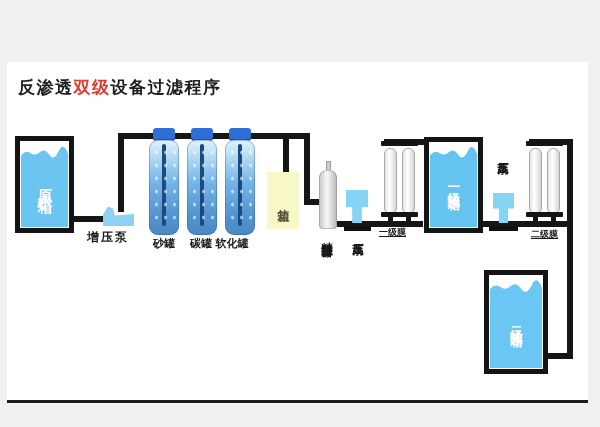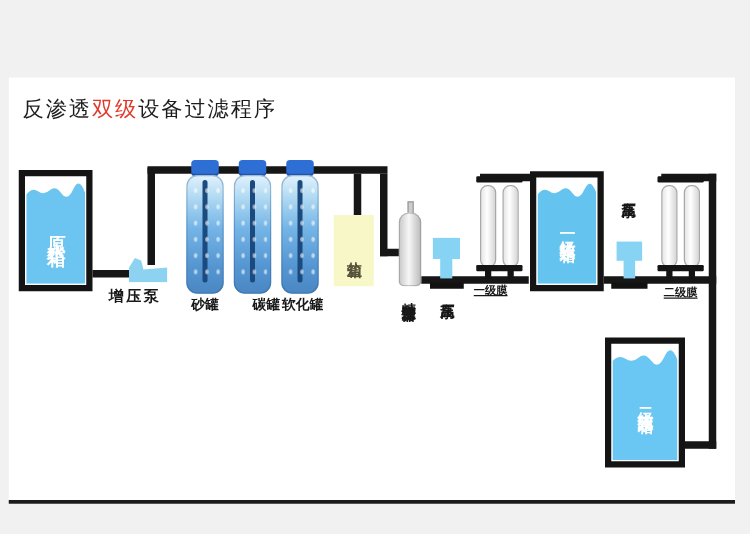--- a/index.html
+++ b/index.html
@@ -1,19 +1,19 @@
 <!DOCTYPE html>
 <html><head>
 <meta charset="utf-8">
 <style>
   html,body{margin:0;padding:0;}
   body{width:600px;height:427px;background:#f1f1f1;font-family:"DejaVu Sans","Liberation Sans",sans-serif;overflow:hidden;}
   #stage{position:relative;width:600px;height:427px;background:#f1f1f1;}
   .paper{position:absolute;left:7px;top:62px;width:581px;height:338px;background:#ffffff;border-bottom:3px solid #1b1b1b;}
-  .title{position:absolute;left:18px;top:76px;font-size:17px;font-weight:normal;letter-spacing:1.5px;color:#1d1d1d;white-space:nowrap;}
+  .title{position:absolute;left:18px;top:76px;font-size:17px;font-weight:bold;letter-spacing:1.5px;color:#1d1d1d;white-space:nowrap;}
   .title .hl{color:#e0392b;}
 
   
   .pipe{position:absolute;background:#161616;}
 
   
   .tank{position:absolute;background:#ffffff;border:5px solid #141414;box-sizing:border-box;}
   .tank svg{position:absolute;left:1px;right:1px;top:1px;bottom:1px;width:calc(100% - 2px);height:calc(100% - 2px);}
   .tank .tlabel{position:absolute;left:0;top:0;width:100%;height:100%;display:flex;align-items:center;justify-content:center;
     writing-mode:vertical-rl;text-orientation:upright;color:#ffffff;font-weight:bold;text-align:center;}
@@ -97,22 +97,22 @@
   <div class="cyl" style="left:187px;top:140px;">
     <div class="tube"></div>
       <div class="spk"></div>
   </div>
   <div class="cyl" style="left:225px;top:140px;">
     <div class="tube"></div>
       <div class="spk"></div>
   </div>
 
   <div class="lbl h" style="left:147px;top:236px;width:34px;text-align:center;font-size:11px;">砂罐</div>
-  <div class="lbl h" style="left:202px;top:236px;width:34px;text-align:left;font-size:11px;">碳罐</div>
-  <div class="lbl h" style="left:221px;top:236px;width:42px;text-align:center;font-size:11px;">软化罐</div>
+  <div class="lbl h" style="left:184px;top:236px;width:34px;text-align:center;font-size:11px;">碳罐</div>
+  <div class="lbl h" style="left:211px;top:236px;width:42px;text-align:center;font-size:11px;">软化罐</div>
 
   <div class="saltbox">盐箱</div>
 
   <div class="pstem"></div>
   <div class="pfilter"></div>
   <div class="vlbl" style="left:319px;top:233px;font-size:11.5px;">精密过滤器</div>
 
   <div class="tpump" style="left:346px;top:190px;width:22px;height:33px;"></div>
   <div class="pbase" style="left:344px;top:226px;width:27px;height:5px;"></div>
   <div class="vlbl" style="left:350px;top:233px;font-size:11.5px;">高压泵</div>

